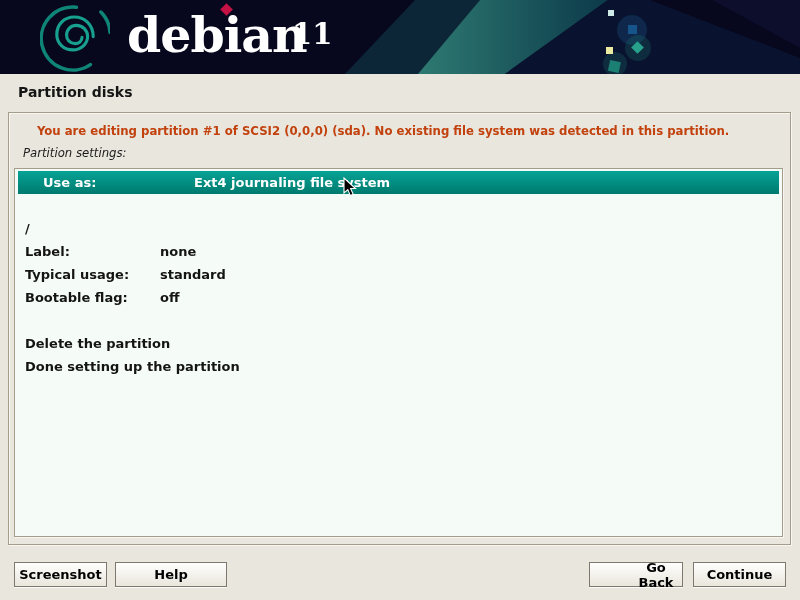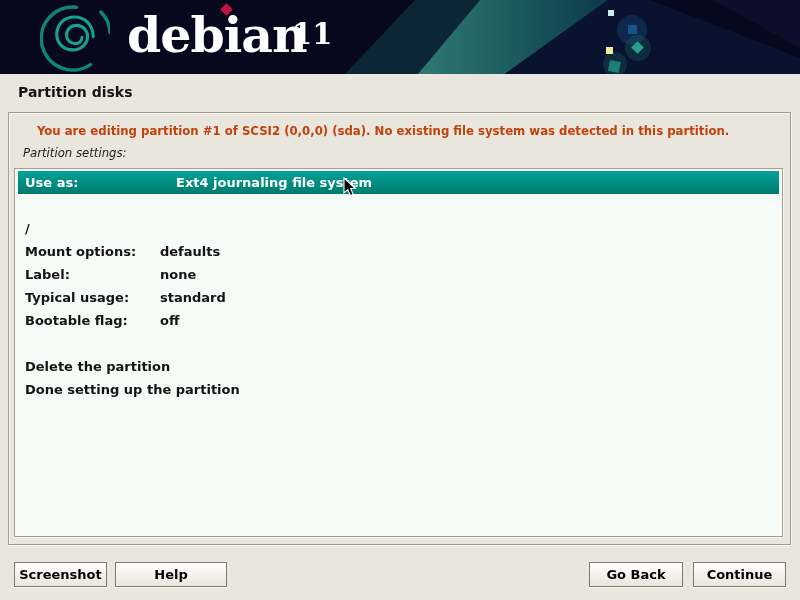--- a/index.html
+++ b/index.html
@@ -61,38 +61,38 @@
   }
   .row{
     height:23px;display:flex;align-items:center;
     font-size:13px;font-weight:bold;color:#141414;
     padding-left:8px;white-space:nowrap;
   }
   .row .lbl{width:135px;flex:none;}
   .row.wide .lbl{width:auto;}
   .row.selected{
     background:linear-gradient(#06a296,#007a6e);
-    color:#ffffff;margin-left:1px;margin-right:1px;padding-left:7px;gap:16px;
+    color:#ffffff;margin-left:1px;margin-right:1px;padding-left:25px;gap:16px;
   }
   
   .cursor{position:absolute;left:343px;top:177px;width:14px;height:20px;pointer-events:none;}
   
   .btn{
     position:absolute;height:25px;box-sizing:border-box;
     border:1px solid #7e796c;border-radius:0;
     background:linear-gradient(#fefefd,#e9e6dc);
     font-family:"DejaVu Sans","Liberation Sans",sans-serif;
     font-size:13px;font-weight:bold;color:#000;
     display:flex;align-items:center;justify-content:center;
     box-shadow:0 1px 0 rgba(255,255,255,.8);
     padding:0;
   }
   .btn-screenshot{left:14px;top:562px;width:93px;}
   .btn-help{left:115px;top:562px;width:112px;}
-  .btn-goback{left:589px;top:562px;width:94px;}
+  .btn-goback{left:589px;top:562px;width:94px;padding-left:40px;}
   .btn-continue{left:693px;top:562px;width:93px;}
 </style>
 </head>
 <body>
 
 <div class="header">
   <svg class="banner" width="800" height="74" viewBox="0 0 800 74">
     <defs>
       <linearGradient id="tealgrad" x1="0" y1="0" x2="1" y2="0">
         <stop offset="0" stop-color="#2e7a72"></stop>
@@ -141,24 +141,20 @@
     <span class="val">Ext4 journaling file system</span>
   </div>
   <div class="row">
     <span class="lbl"></span>
     <span class="val"></span>
   </div>
   <div class="row">
     <span class="val">/</span>
   </div>
   <div class="row">
-    <span class="lbl">Mount options:</span>
-    <span class="val">defaults</span>
-  </div>
-  <div class="row">
     <span class="lbl">Label:</span>
     <span class="val">none</span>
   </div>
   <div class="row">
     <span class="lbl">Typical usage:</span>
     <span class="val">standard</span>
   </div>
   <div class="row">
     <span class="lbl">Bootable flag:</span>
     <span class="val">off</span>

